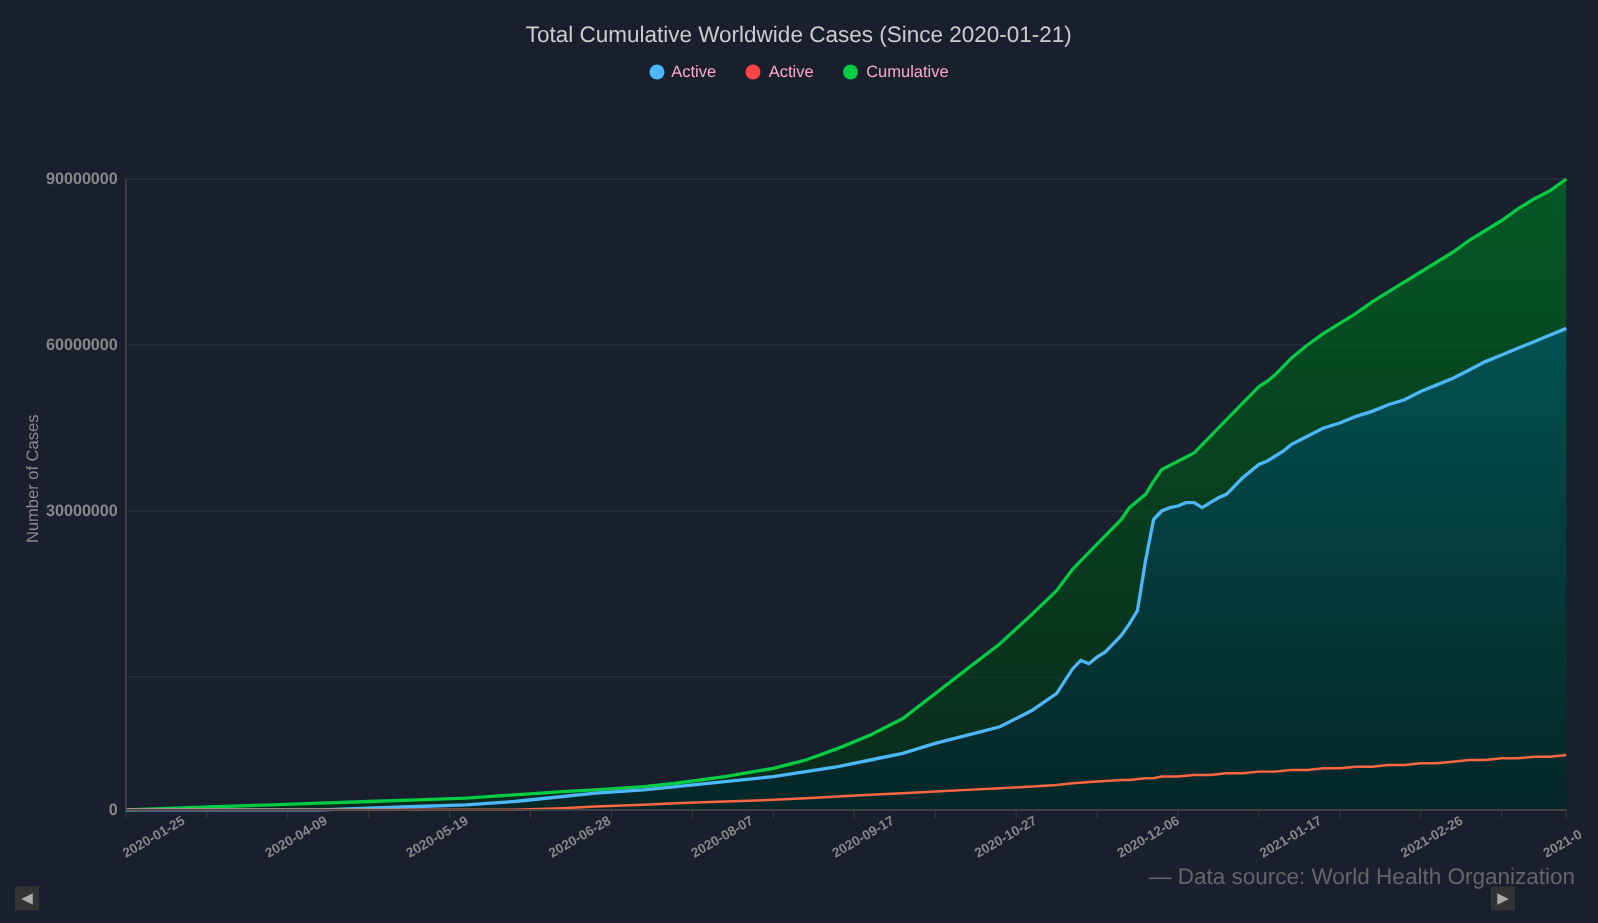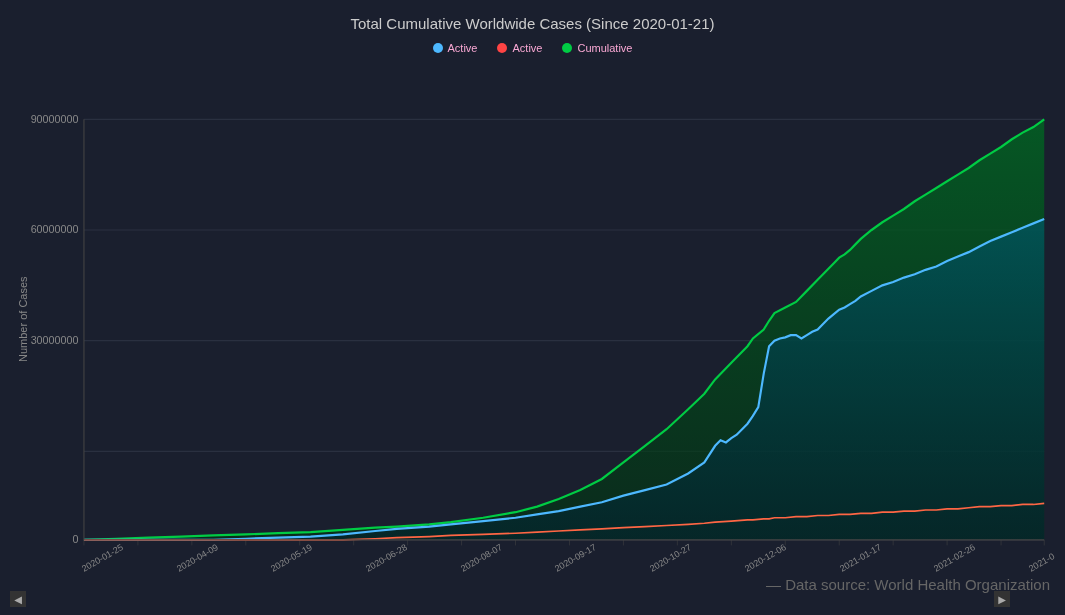--- a/index.html
+++ b/index.html
@@ -58,20 +58,21 @@
       align-items: center;
       justify-content: center;
       padding-right: 5px;
       width: 20px;
       flex-shrink: 0;
     }
     .chart-with-axes {
       flex: 1;
       display: flex;
       flex-direction: column;
+      font-weight: bold;
     }
     .svg-container {
       flex: 1;
       position: relative;
     }
     .svg-container svg {
       width: 100%;
       height: 100%;
     }
   </style>

